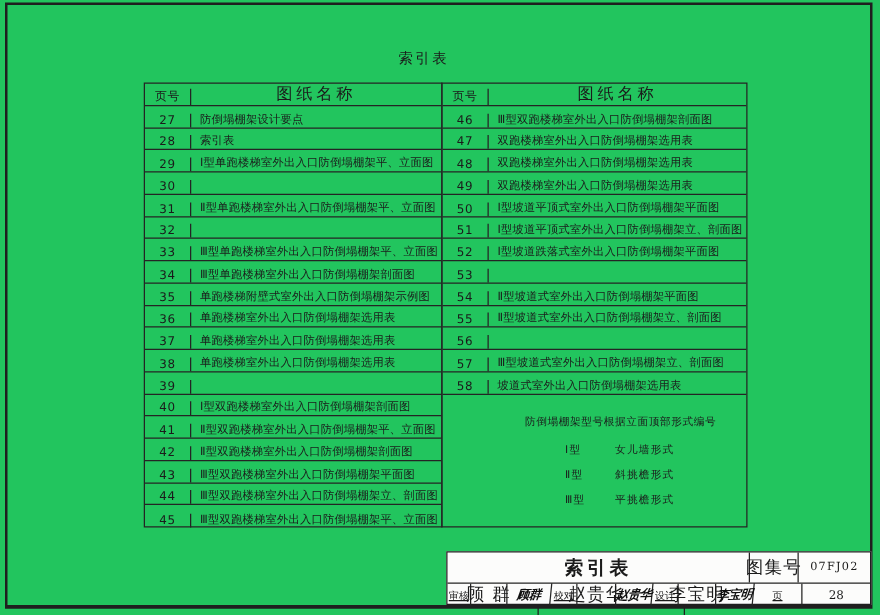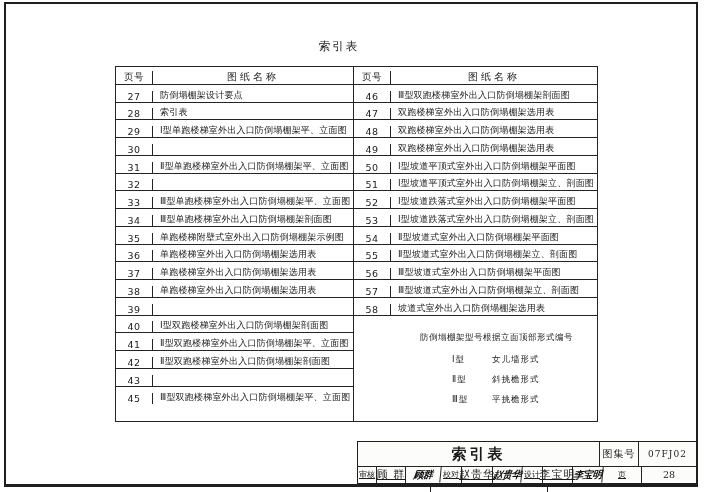--- a/index.html
+++ b/index.html
@@ -1,17 +1,17 @@
 <!DOCTYPE html>
 <html><head>
 <meta charset="utf-8">
 <style>
   html,body{margin:0;padding:0;background:#e8e8e8;}
   .sheet{
-    position:relative;width:704px;height:492px;background:#ffffff;
+    position:relative;width:704px;height:492px;background:#22c55e;
     font-family:"DejaVu Sans",sans-serif;color:#1b1b1b;overflow:hidden;
     margin:0 auto;
   }
   .frame{
     position:absolute;left:4px;top:2px;width:694px;height:485px;
     border:2px solid #1f1f1f;border-bottom-width:3px;box-sizing:border-box;
   }
   .sheet-title{
     position:absolute;left:295px;top:39px;width:88px;text-align:center;
     font-size:11.5px;letter-spacing:2px;
@@ -30,21 +30,21 @@
   .tbl.left .trow:last-child{border-bottom:none;}
   .cnum{
     width:37px;border-right:1px solid #242424;display:flex;
     align-items:center;justify-content:center;font-size:9.5px;
     letter-spacing:.5px;box-sizing:border-box;
   }
   .cname{
     flex:1;display:flex;align-items:center;padding-left:7px;
     font-size:9px;letter-spacing:.2px;white-space:nowrap;overflow:hidden;
   }
-  .trow.header .cname{justify-content:center;padding-left:0;letter-spacing:3px;font-size:10px;}
+  .trow.header .cname{justify-content:center;padding-left:0;letter-spacing:3px;font-size:13px;}
   
   .notes{position:relative;height:106px;}
   .notes .heading{
     position:absolute;left:66px;top:16px;font-size:8.5px;
     font-weight:400;letter-spacing:.5px;white-space:nowrap;
   }
   .note-item{position:absolute;left:66px;font-size:8.5px;white-space:nowrap;padding-left:32px;}
   .note-item .nlabel{display:inline-block;width:30px;letter-spacing:1px;}
   .note-item .ndesc{margin-left:10px;letter-spacing:1px;}
   
@@ -55,25 +55,25 @@
   .tb-row{display:grid;box-sizing:border-box;}
   .tb-row1{grid-template-columns:242px 39px 1fr;height:25px;border-bottom:1px solid #242424;}
   .tb-row2{grid-template-columns:19px 29px 35px 21px 31px 29px 21px 30px 30px 39px 1fr;height:15.5px;}
   .tb-cell{
     display:flex;align-items:center;justify-content:center;
     border-right:1px solid #242424;box-sizing:border-box;
     font-size:8.5px;white-space:nowrap;overflow:visible;
   }
   .tb-cell:last-child{border-right:none;}
   .tb-title{font-size:15px;font-weight:600;letter-spacing:3px;}
-  .tb-atlas-label{font-size:10px;letter-spacing:1px;}
+  .tb-atlas-label{font-size:14px;letter-spacing:1px;}
   .tb-atlas-no{font-family:"DejaVu Serif",serif;font-size:9px;letter-spacing:1px;}
   .tb-page-no{font-family:"DejaVu Serif",serif;font-size:9.5px;}
   .tb-small{font-size:8px;text-decoration:underline;}
-  .tb-name{font-size:11px;letter-spacing:1px;text-decoration:underline;}
+  .tb-name{font-size:14px;letter-spacing:1px;}
   .sig{
     font-weight:bold;font-style:italic;font-size:10px;
     transform:skewX(-7deg) rotate(-1.5deg);letter-spacing:-.5px;color:#101010;
   }
   
   .fold-mark{position:absolute;width:1px;height:8px;background:#1f1f1f;top:484px;}
   .fold-mark.m1{left:430px;}
   .fold-mark.m2{left:547px;}
 </style>
 </head>
@@ -145,20 +145,25 @@
       <div class="trow">
         <div class="cnum">41</div>
         <div class="cname">Ⅱ型双跑楼梯室外出入口防倒塌棚架平、立面图</div>
       </div>
       <div class="trow">
         <div class="cnum">42</div>
         <div class="cname">Ⅱ型双跑楼梯室外出入口防倒塌棚架剖面图</div>
       </div>
       <div class="trow">
         <div class="cnum">43</div>
+        <div class="cname">Ⅲ型双跑楼梯室外出入口防倒塌棚架平面图</div>
+      </div>
+      <div class="trow">
+        <div class="cnum">44</div>
+        <div class="cname">Ⅲ型双跑楼梯室外出入口防倒塌棚架立、剖面图</div>
       </div>
       <div class="trow">
         <div class="cnum">45</div>
         <div class="cname">Ⅲ型双跑楼梯室外出入口防倒塌棚架平、立面图</div>
       </div>
     </div>
 
   <div class="tbl right" id="right-table">
       <div class="trow header">
         <div class="cnum">页号</div>
@@ -187,33 +192,31 @@
       <div class="trow">
         <div class="cnum">51</div>
         <div class="cname">Ⅰ型坡道平顶式室外出入口防倒塌棚架立、剖面图</div>
       </div>
       <div class="trow">
         <div class="cnum">52</div>
         <div class="cname">Ⅰ型坡道跌落式室外出入口防倒塌棚架平面图</div>
       </div>
       <div class="trow">
         <div class="cnum">53</div>
-        <div class="cname">Ⅰ型坡道跌落式室外出入口防倒塌棚架立、剖面图</div>
       </div>
       <div class="trow">
         <div class="cnum">54</div>
         <div class="cname">Ⅱ型坡道式室外出入口防倒塌棚架平面图</div>
       </div>
       <div class="trow">
         <div class="cnum">55</div>
         <div class="cname">Ⅱ型坡道式室外出入口防倒塌棚架立、剖面图</div>
       </div>
       <div class="trow">
         <div class="cnum">56</div>
-        <div class="cname">Ⅲ型坡道式室外出入口防倒塌棚架平面图</div>
       </div>
       <div class="trow">
         <div class="cnum">57</div>
         <div class="cname">Ⅲ型坡道式室外出入口防倒塌棚架立、剖面图</div>
       </div>
       <div class="trow">
         <div class="cnum">58</div>
         <div class="cname">坡道式室外出入口防倒塌棚架选用表</div>
       </div>
       <div class="notes">

